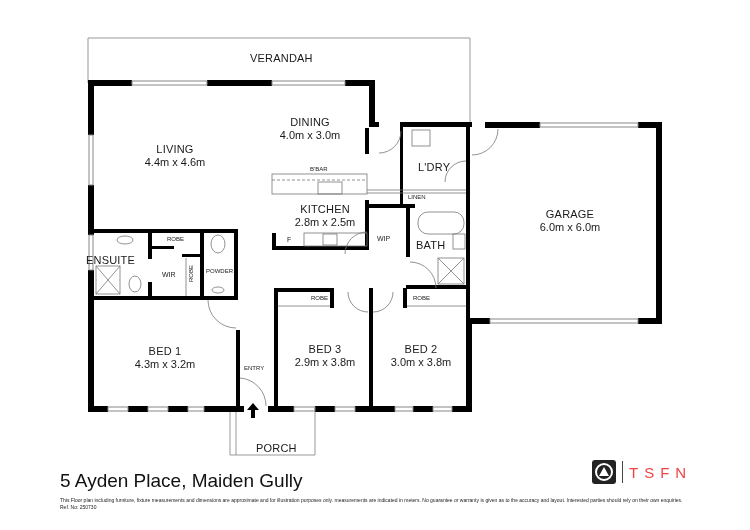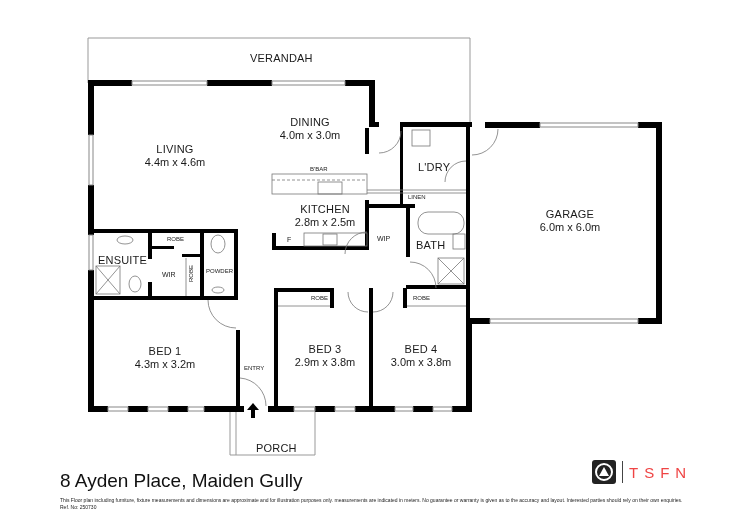--- a/index.html
+++ b/index.html
@@ -187,47 +187,47 @@
 <div class="lbl room-name" style="left:418px;top:161px;">L'DRY</div>
 <div class="lbl tiny" style="left:408px;top:194px;">LINEN</div>
 
 <div class="lbl" style="left:525px;top:208px;width:90px;">
   <div class="room-name">GARAGE</div>
   <div class="room-dim">6.0m x 6.0m</div>
 </div>
 
 <div class="lbl room-name" style="left:416px;top:239px;">BATH</div>
 
-<div class="lbl room-name" style="left:98px;top:254px;">ENSUITE</div>
+<div class="lbl room-name" style="left:86px;top:254px;">ENSUITE</div>
 <div class="lbl small" style="left:162px;top:271px;">WIR</div>
 <div class="lbl tiny" style="left:167px;top:236px;">ROBE</div>
 <div class="lbl tiny" style="left:188px;top:282px;transform:rotate(-90deg);transform-origin:left top;">ROBE</div>
 <div class="lbl tiny" style="left:206px;top:268px;">POWDER</div>
 
 <div class="lbl" style="left:120px;top:345px;width:90px;">
   <div class="room-name">BED 1</div>
   <div class="room-dim">4.3m x 3.2m</div>
 </div>
 
 <div class="lbl" style="left:280px;top:343px;width:90px;">
   <div class="room-name">BED 3</div>
   <div class="room-dim">2.9m x 3.8m</div>
 </div>
 <div class="lbl tiny" style="left:311px;top:295px;">ROBE</div>
 
 <div class="lbl" style="left:376px;top:343px;width:90px;">
-  <div class="room-name">BED 4</div>
+  <div class="room-name">BED 2</div>
   <div class="room-dim">3.0m x 3.8m</div>
 </div>
 <div class="lbl tiny" style="left:413px;top:295px;">ROBE</div>
 
 <div class="lbl tiny" style="left:244px;top:365px;">ENTRY</div>
 <div class="lbl room-name" style="left:256px;top:427px;margin-top:15px;">PORCH</div>
 
-<div class="title">8 Ayden Place, Maiden Gully</div>
+<div class="title">5 Ayden Place, Maiden Gully</div>
 <div class="disclaimer">
   <div>This Floor plan including furniture, fixture measurements and dimensions are approximate and for illustration purposes only. measurements are indicated in meters. No guarantee or warranty is given as to the accuracy and layout. Interested parties should rely on their own enquiries.</div>
   <div>Ref. No: 250730</div>
 </div>
 
 <div class="logo">
   <div class="logo-mark">
     <svg width="24" height="24" viewBox="0 0 24 24">
       <circle cx="12" cy="12" r="8" fill="none" stroke="#fff" stroke-width="2"></circle>
       <polygon points="12,7 17,16 7,16" fill="#fff"></polygon>

